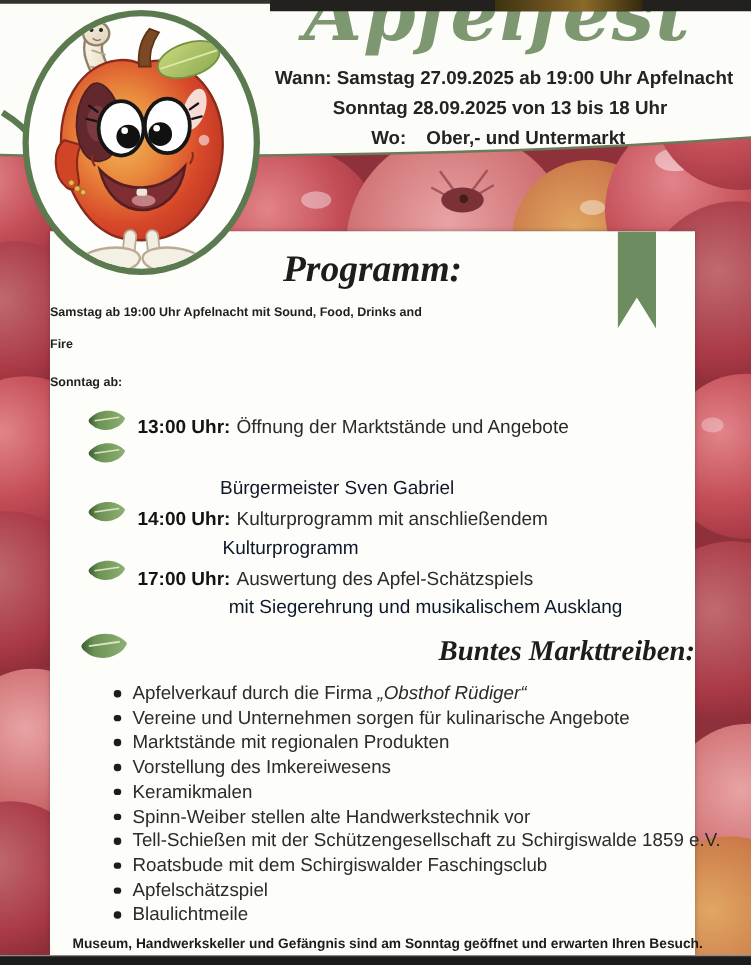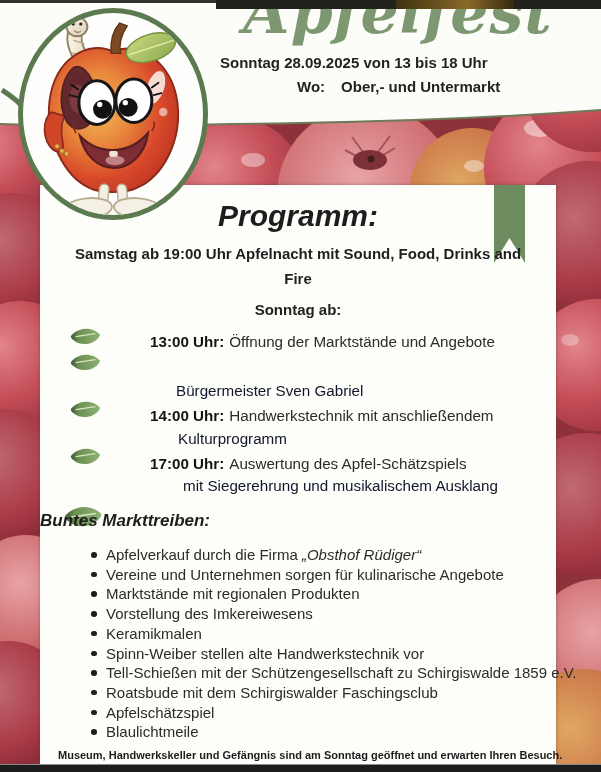--- a/index.html
+++ b/index.html
@@ -14,52 +14,52 @@
   .header-band{position:absolute;left:0;top:0;width:601px;height:134px;z-index:2;}
   .festival-title{
     position:absolute;left:212px;top:-18px;width:372px;z-index:3;
     text-align:center;font-family:"DejaVu Serif",serif;font-style:italic;font-weight:bold;
     font-size:60px;line-height:60px;color:#7d9770;letter-spacing:1px;
   }
   .details{
     position:absolute;left:220px;top:51px;width:360px;z-index:3;
     font-size:15px;font-weight:bold;color:#232323;line-height:24px;white-space:nowrap;
   }
-  .d2{text-align:left;}
+  .d2{text-align:center;}
   .d3{padding-left:77px;}
   .d3 .val{margin-left:16px;}
   
   .left-arc{position:absolute;left:0;top:88px;z-index:2;}
   
   .mascot{
     position:absolute;left:18px;top:8px;width:190px;height:212px;z-index:4;
     background:#fefefc;border:5px solid #5c7a50;border-radius:50%;
     overflow:hidden;box-sizing:border-box;
   }
   .mascot svg{display:block;width:100%;height:100%;}
   
   .card{
     position:absolute;left:40px;top:185px;width:516px;height:580px;z-index:3;
     background:#fdfdfa;box-shadow:0 0 3px rgba(60,60,60,.45);
   }
   .ribbon{
     position:absolute;left:454px;top:0;width:31px;height:78px;background:#6d8c5f;
     clip-path:polygon(0 0,100% 0,100% 100%,50% 68%,0 100%);
   }
-  .h-serif{font-family:Liberation Sans, sans-serif;font-style:italic;font-weight:bold;color:#1d1d1d;}
+  .h-serif{font-family:Liberation Serif, serif;font-style:italic;font-weight:bold;color:#1d1d1d;}
   .h-prog{position:absolute;top:14px;left:0;width:100%;text-align:center;font-size:30px;line-height:34px;}
-  .cline{position:absolute;left:0;width:100%;text-align:center;font-size:15px;font-weight:bold;color:#1f1f1f;}
+  .cline{position:absolute;left:0;width:100%;text-align:left;font-size:10px;font-weight:bold;color:#1f1f1f;}
   .sat1{top:60px;}
   .sat2{top:85px;}
   .sun{top:116px;}
   .leaf{position:absolute;width:32px;height:20px;}
-  .sched{position:absolute;left:70px;font-size:15.2px;color:#2b2b2b;white-space:nowrap;margin-left:40px;}
+  .sched{position:absolute;left:70px;font-size:15.2px;color:#2b2b2b;white-space:nowrap;}
   .sched b{color:#141414;margin-right:5px;}
   .sched2{position:absolute;font-size:15.2px;color:#0f172a;white-space:nowrap;}
-  .h-markt{position:absolute;top:321px;left:0;width:100%;text-align:left;font-size:17px;line-height:30px;}
+  .h-markt{position:absolute;top:321px;left:0;width:100%;text-align:right;font-size:23px;line-height:30px;}
   .mlist{position:absolute;left:49px;top:360px;width:465px;margin:0;padding:0;list-style:none;}
   .mlist li{
     position:relative;padding-left:17px;line-height:19.7px;font-size:15px;color:#2b2b2b;white-space:nowrap;
   }
   .mlist li::before{
     content:"";position:absolute;left:2px;top:7px;width:5.5px;height:5.5px;border-radius:50%;background:#1d1d1d;
   }
   .em{font-style:italic;}
   .foot{position:absolute;left:18px;top:564px;width:591px;font-size:11px;font-weight:bold;color:#1c1c1c;white-space:nowrap;}
   
@@ -149,20 +149,21 @@
   <path d="M601,110 C520,116 420,121 300,123 C180,125 60,126 0,124" fill="none" stroke="#6b7a58" stroke-width="2"></path>
 </svg>
 
 <svg class="left-arc" width="70" height="142" viewBox="0 0 70 142">
   <path d="M2,2 C44,28 62,76 50,136" fill="none" stroke="#5c7a50" stroke-width="5"></path>
 </svg>
 
 <div class="festival-title">Apfelfest</div>
 
 <div class="details">
+  <div class="d1">Wann: Samstag 27.09.2025 ab 19:00 Uhr Apfelnacht</div>
   <div class="d2">Sonntag 28.09.2025 von 13 bis 18 Uhr</div>
   <div class="d3"><span>Wo:</span><span class="val">Ober,- und Untermarkt</span></div>
 </div>
 
 <div class="mascot">
   <svg viewBox="0 0 190 212">
     <defs>
       <radialGradient id="gApple" cx="38%" cy="42%" r="75%">
         <stop offset="0" stop-color="#f2bc57"></stop>
           <stop offset="0.35" stop-color="#e8853b"></stop>
@@ -248,21 +249,21 @@
   <div class="sched" style="top:148px"><b>13:00 Uhr:</b><span>Öffnung der Marktstände und Angebote</span></div>
 
   <svg class="leaf" style="left:30px;top:168px">
       <use href="#leafB"></use>
     </svg>
   <div class="sched2" style="left:136px;top:197px">Bürgermeister Sven Gabriel</div>
 
   <svg class="leaf" style="left:30px;top:215px">
       <use href="#leafB"></use>
     </svg>
-  <div class="sched" style="top:222px"><b>14:00 Uhr:</b><span>Handwerkstechnik mit anschließendem</span></div>
+  <div class="sched" style="top:222px"><b>14:00 Uhr:</b><span>Kulturprogramm mit anschließendem</span></div>
   <div class="sched2" style="left:138px;top:245px">Kulturprogramm</div>
 
   <svg class="leaf" style="left:30px;top:262px">
       <use href="#leafB"></use>
     </svg>
   <div class="sched" style="top:270px"><b>17:00 Uhr:</b><span>Auswertung des Apfel-Schätzspiels</span></div>
   <div class="sched2" style="left:143px;top:292px">mit Siegerehrung und musikalischem Ausklang</div>
 
   <svg class="leaf" style="left:24px;top:320px;width:40px;height:25px">
       <use href="#leafB"></use>

